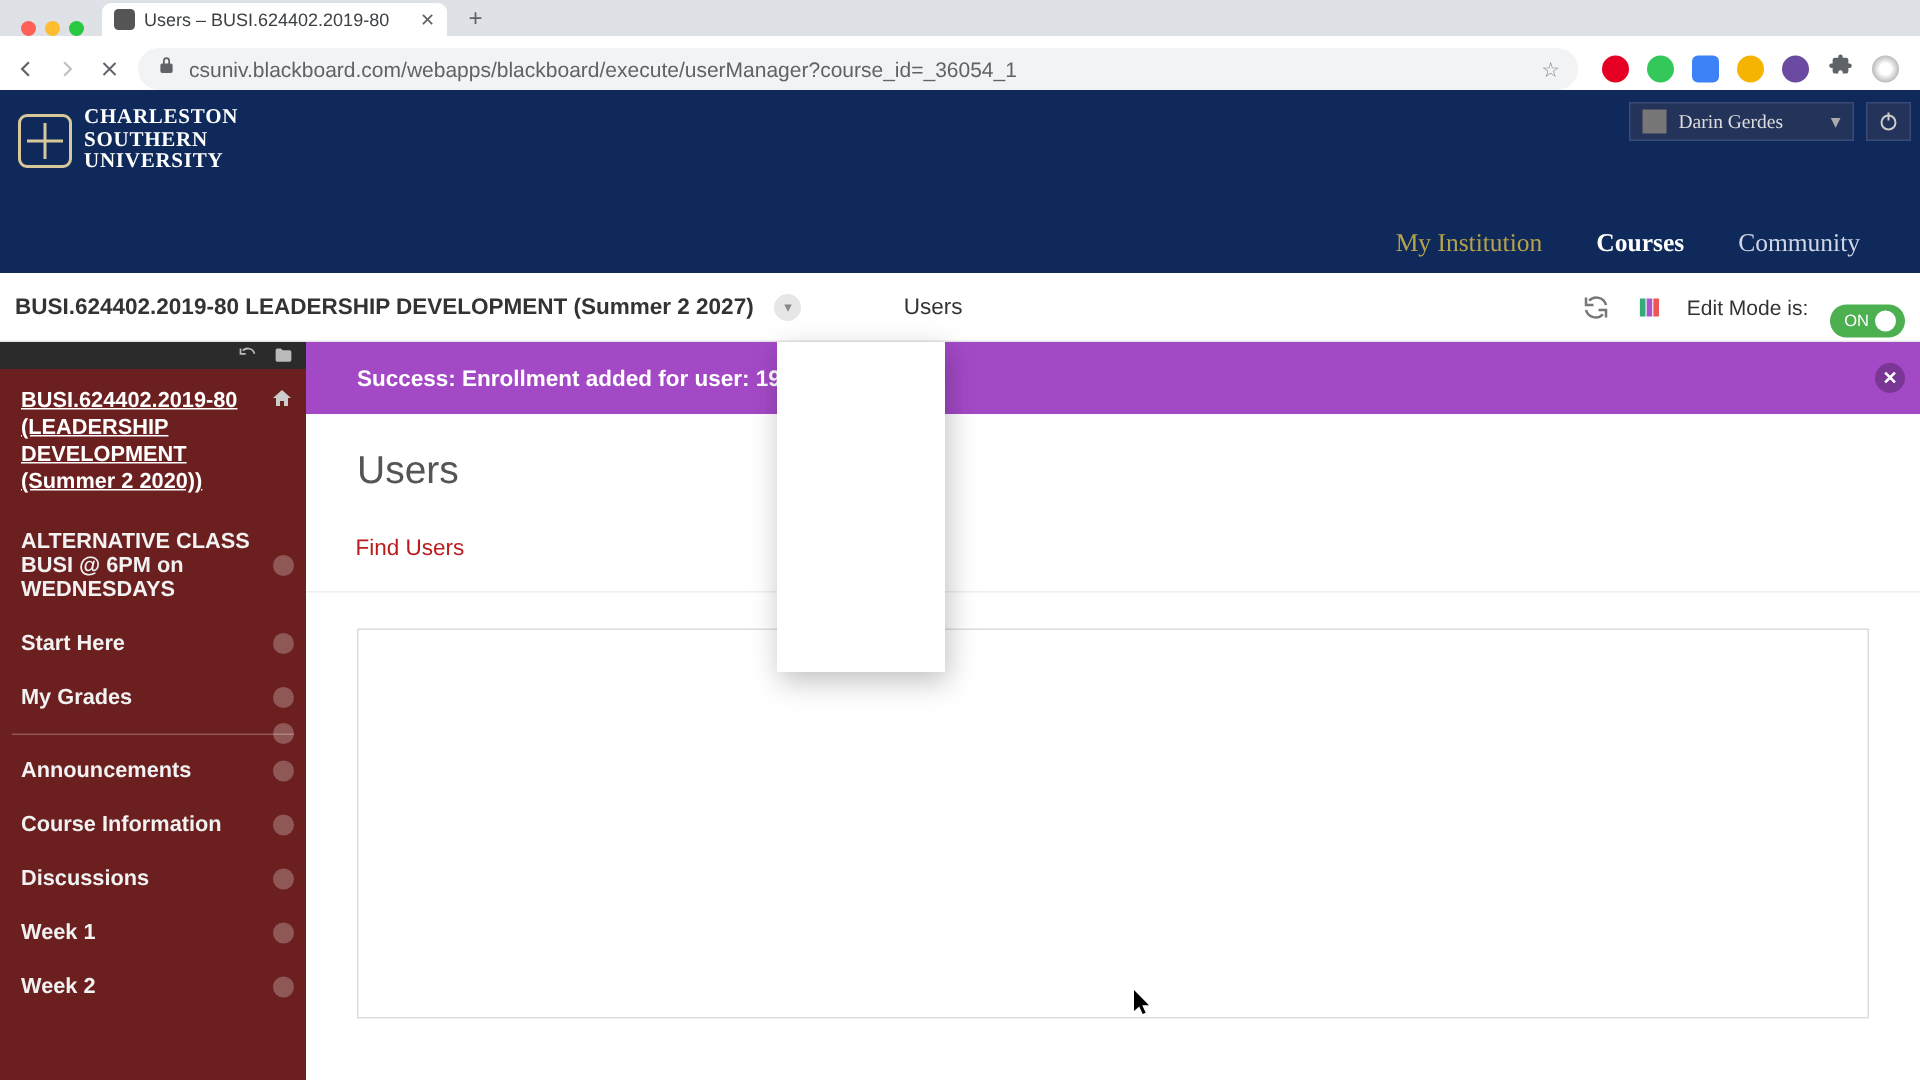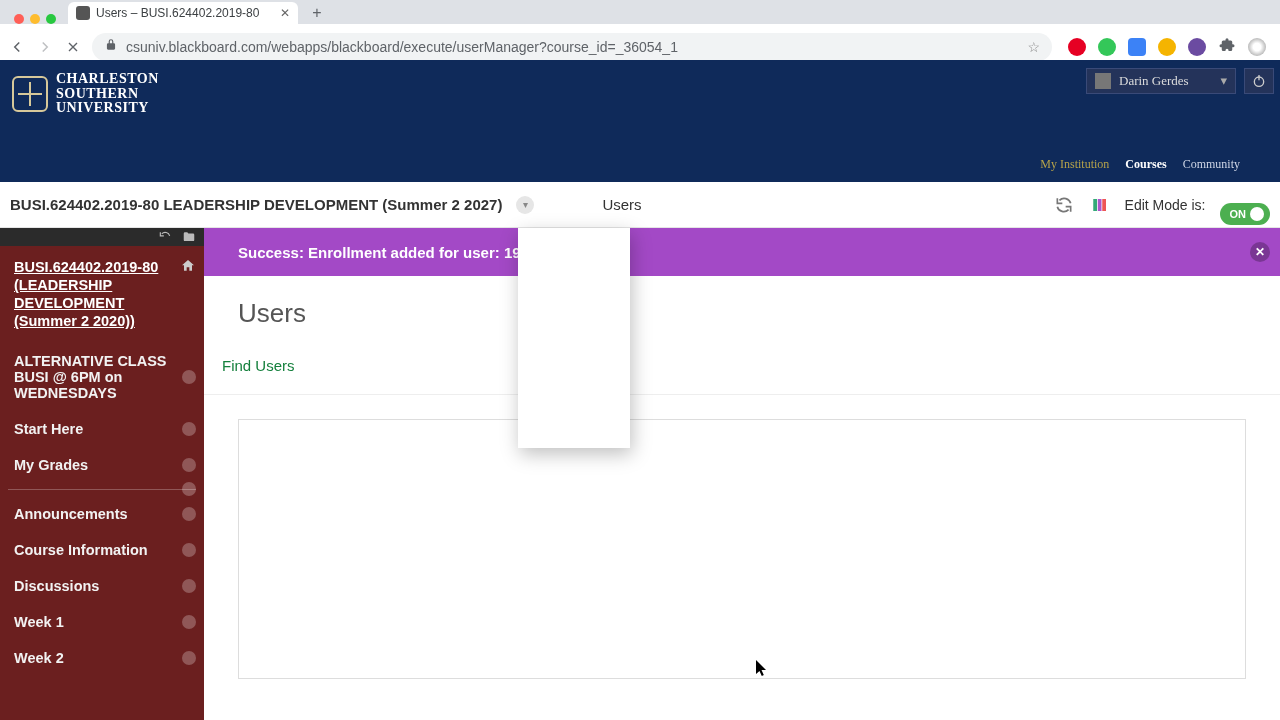--- a/index.html
+++ b/index.html
@@ -10,69 +10,69 @@
   .tabbar { height: 24px; display: flex; align-items: flex-end; padding-left: 6px; }
   .traffic { display: flex; gap: 6px; align-items: center; padding: 4px 8px 0 8px; }
   .tlight { width: 10px; height: 10px; border-radius: 50%; }
   .tlight.red { background: #ff5f57; }
   .tlight.yel { background: #febc2e; }
   .tlight.grn { background: #28c840; }
   .tab { background: #fff; height: 22px; border-radius: 6px 6px 0 0; display: flex; align-items: center; padding: 0 8px; gap: 6px; font-size: 12px; color: #3c4043; width: 230px; margin-left: 4px; }
   .tab .fav { width: 14px; height: 14px; border-radius: 3px; background: #555; display:inline-block;}
   .tab .close { font-size: 12px; color: #666; margin-left: auto; }
   .newtab { width: 22px; height: 22px; margin-left: 8px; display:flex;align-items:center;justify-content:center; color:#5f6368; font-size:16px;}
-  .toolbar { background: #fff; height: 50px; display: flex; align-items: center; padding: 0 8px; gap: 10px; border-bottom:5px solid #d946ef;}
+  .toolbar { background: #fff; height: 50px; display: flex; align-items: center; padding: 0 8px; gap: 10px; border-bottom:7px solid #d946ef;}
   .navbtn { width: 18px; height: 18px; color: #5f6368; display:flex;align-items:center;justify-content:center;}
   .urlbar { flex: 1; background: #f1f3f4; border-radius: 18px; height: 28px; display: flex; align-items: center; padding: 0 12px; gap: 8px; color: #5f6368; font-size: 14px; }
   .urlbar .lock { color: #5f6368; }
   .exticons { display:flex; gap: 12px; align-items:center; padding: 0 6px;}
   .ext { width:18px; height:18px; border-radius:50%; }
 
   
   .bb-header { background: #0f2a5a; height: 122px; position: relative; color: #fff; font-family: Liberation Serif, serif; }
   .logo { position: absolute; left: 12px; top: 12px; display:flex; align-items:center; gap:8px; }
   .logo-mark { width: 36px; height: 36px; border: 2px solid #d6c89a; border-radius: 6px; position:relative; }
   .logo-mark::before { content:""; position:absolute; left:4px; top:4px; right:4px; bottom:4px; background: linear-gradient(#d6c89a 0 0) center/2px 100% no-repeat, linear-gradient(#d6c89a 0 0) center/100% 2px no-repeat; }
   .logo-text { font-size: 14px; line-height: 1.05; letter-spacing: .5px; color:#fff; font-weight:600;}
   .userbox { position:absolute; right: 44px; top: 8px; background: #24335a; border:1px solid #3a4a78; height: 26px; width: 150px; display:flex; align-items:center; gap:8px; padding:0 8px; color:#ddd; font-size:13px;}
   .userbox .avatar-sm { width:16px; height:16px; background:#777; }
   .power { position:absolute; right:6px; top:8px; width:30px;height:26px; background:#24335a; border:1px solid #3a4a78; display:flex;align-items:center;justify-content:center; color:#ccc;}
-  .mainnav { position:absolute; bottom: 10px; right: 40px; display:flex; gap: 16px; font-size: 12px; }
+  .mainnav { position:absolute; bottom: 10px; right: 40px; display:flex; gap: 36px; font-size: 17px; }
   .mainnav a { color:#cfd6e6; text-decoration:none; }
   .mainnav a.active { color:#fff; font-weight:700; }
   .mainnav a.inst { color:#b5a24a; }
 
   
   .crumbbar { height: 46px; background:#fff; border-bottom:1px solid #e5e5e5; display:flex; align-items:center; padding:0 10px; gap:14px; font-size:15px; color:#333;}
   .crumbbar .course { font-weight:700; }
   .crumbbar .chev { width:18px;height:18px;border-radius:50%;background:#e6e6e6;display:flex;align-items:center;justify-content:center;color:#888;font-size:10px;}
   .crumbbar .spacer { flex:1; }
   .crumbbar .iconbtn { width:22px;height:22px;color:#777; display:flex;align-items:center;justify-content:center; position:relative;}
   .crumbbar .editmode { font-size:14px; color:#333; }
-  .toggle { display:inline-flex; align-items:center; background:#4caf50; color:#fff; font-weight:700; font-size:11px; border-radius:12px; height:22px; padding:0 6px 0 10px; gap:4px;margin-top:18px;}
+  .toggle { display:inline-flex; align-items:center; background:#4caf50; color:#fff; font-weight:400; font-size:11px; border-radius:12px; height:22px; padding:0 6px 0 10px; gap:4px;margin-top:18px;}
   .toggle .knob { width:14px;height:14px;background:#fff;border-radius:50%; }
 
   
   .body { display:flex; height: calc(720px - 60px - 122px - 46px); }
   .sidebar { width: 204px; background:#6b1f1f; color:#fff; position:relative; font-size:14.5px; }
   .sidetop { height:18px; background:#2b2b2b; display:flex; justify-content:flex-end; align-items:center; gap:10px; padding-right:8px;}
   .sidetop .ic { width:14px;height:14px;color:#bbb; }
   .course-title { padding:12px 28px 12px 14px; font-weight:700; line-height:1.25; position:relative;text-decoration:underline;}
   .home-ic { position:absolute; right:8px; top:12px; color:#ccc; }
   .sideitem { padding:10px 28px 10px 14px; position:relative; font-weight:600; color:#f2f2f2; }
   .sideitem.alt { font-weight:700; }
   .sideitem .dot { position:absolute; right:8px; top:50%; transform:translateY(-50%); width:14px;height:14px;border-radius:50%;background:rgba(255,255,255,.25); }
   .divider { height:1px; background:rgba(255,255,255,.25); margin:6px 8px; position:relative;}
   .divider .dot { position:absolute; right:0; top:-7px; width:14px;height:14px;border-radius:50%;background:rgba(255,255,255,.25);} 
 
   .main { flex:1; position:relative; background:#fff; }
   .banner { background:#a349c6; color:#fff; height:48px; display:flex; align-items:center; padding:0 34px; font-size:15px; font-weight:600; position:relative;}
   .banner .close { position:absolute; right:10px; top:50%; transform:translateY(-50%); width:20px;height:20px;border-radius:50%;background:rgba(0,0,0,.25); color:#fff; display:flex;align-items:center;justify-content:center; font-size:12px;}
   .page-h1 { font-size:26px; color:#555; font-weight:400; margin:22px 0 28px 34px; }
-  .findrow { padding:0 34px 20px 18px; font-size:15px; color:#15803d; border-bottom:1px solid #eee; display:flex; align-items:center; gap:8px;}
+  .findrow { padding:0 34px 20px 33px; font-size:15px; color:#b91c1c; border-bottom:1px solid #eee; display:flex; align-items:center; gap:8px;}
   .results { margin:24px 34px 0 34px; border:1px solid #ddd; height:260px; background:#fff; }
 
   
   .overlay-panel { position:absolute; left:314px; top:0; width:112px; height:220px; background:#fff; box-shadow: 2px 6px 18px rgba(0,0,0,.25); }
 
   
   .gutter { position:absolute; left:0; top:0; width:10px; height:18px; background:#2b2b2b; }
 
   
   .cursor { position:absolute; left:552px; top:432px; width:12px;height:18px; pointer-events:none; }

